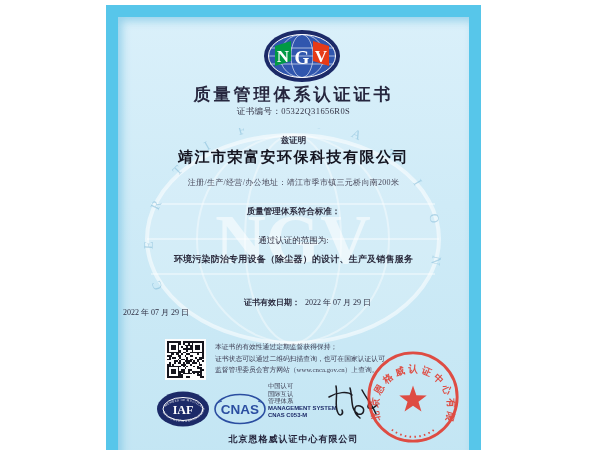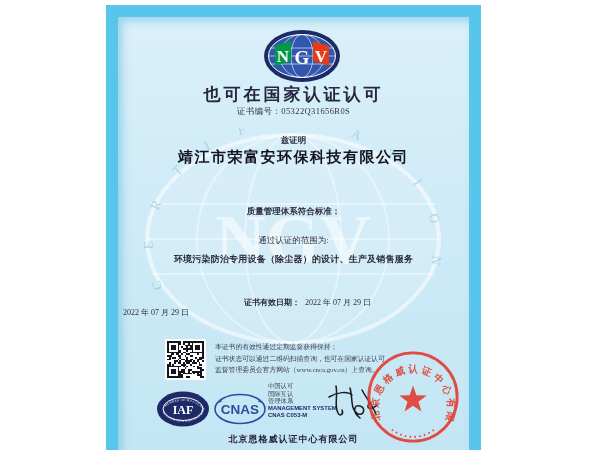--- a/index.html
+++ b/index.html
@@ -66,26 +66,27 @@
     <line x1="8" y1="20" x2="72" y2="20" stroke="rgba(255,255,255,0.85)" stroke-width="0.7"></line>
     <line x1="6.5" y1="28" x2="73.5" y2="28" stroke="rgba(255,255,255,0.85)" stroke-width="0.7"></line>
     <line x1="8" y1="36" x2="72" y2="36" stroke="rgba(255,255,255,0.85)" stroke-width="0.7"></line>
     <polygon points="13,18 29,13 29,33 13,38" fill="#019a44"></polygon>
     <polygon points="51,13 67,18 67,38 51,33" fill="#e63b17"></polygon>
     <text class="logoletter" x="21" y="34" text-anchor="middle" font-size="17">N</text>
     <text class="logoletter" x="40" y="36" text-anchor="middle" font-size="19">G</text>
     <text class="logoletter" x="59" y="34" text-anchor="middle" font-size="17">V</text>
   </svg>
 
-  <div class="abs cw title">也可在国家认证认可</div>
+  <div class="abs cw title">质量管理体系认证证书</div>
 
   <div class="abs cw certno"><span>证书编号：</span><span>05322Q31656R0S</span></div>
 
   <div class="abs cw intro">兹证明</div>
   <div class="abs cw company">靖江市荣富安环保科技有限公司</div>
+  <div class="abs cw address">注册/生产/经营/办公地址：靖江市季市镇三元桥向南200米</div>
   <div class="abs cw stdhead">质量管理体系符合标准：</div>
   <div class="abs cw scopehead">通过认证的范围为:</div>
   <div class="abs cw scope">环境污染防治专用设备（除尘器）的设计、生产及销售服务</div>
 
   <div class="abs dates">
     <div class="drow">
       <span class="dl">证书有效日期：</span>
       <span class="dv">2022 年 07 月 29 日</span>
     </div>
     <div class="drow">

